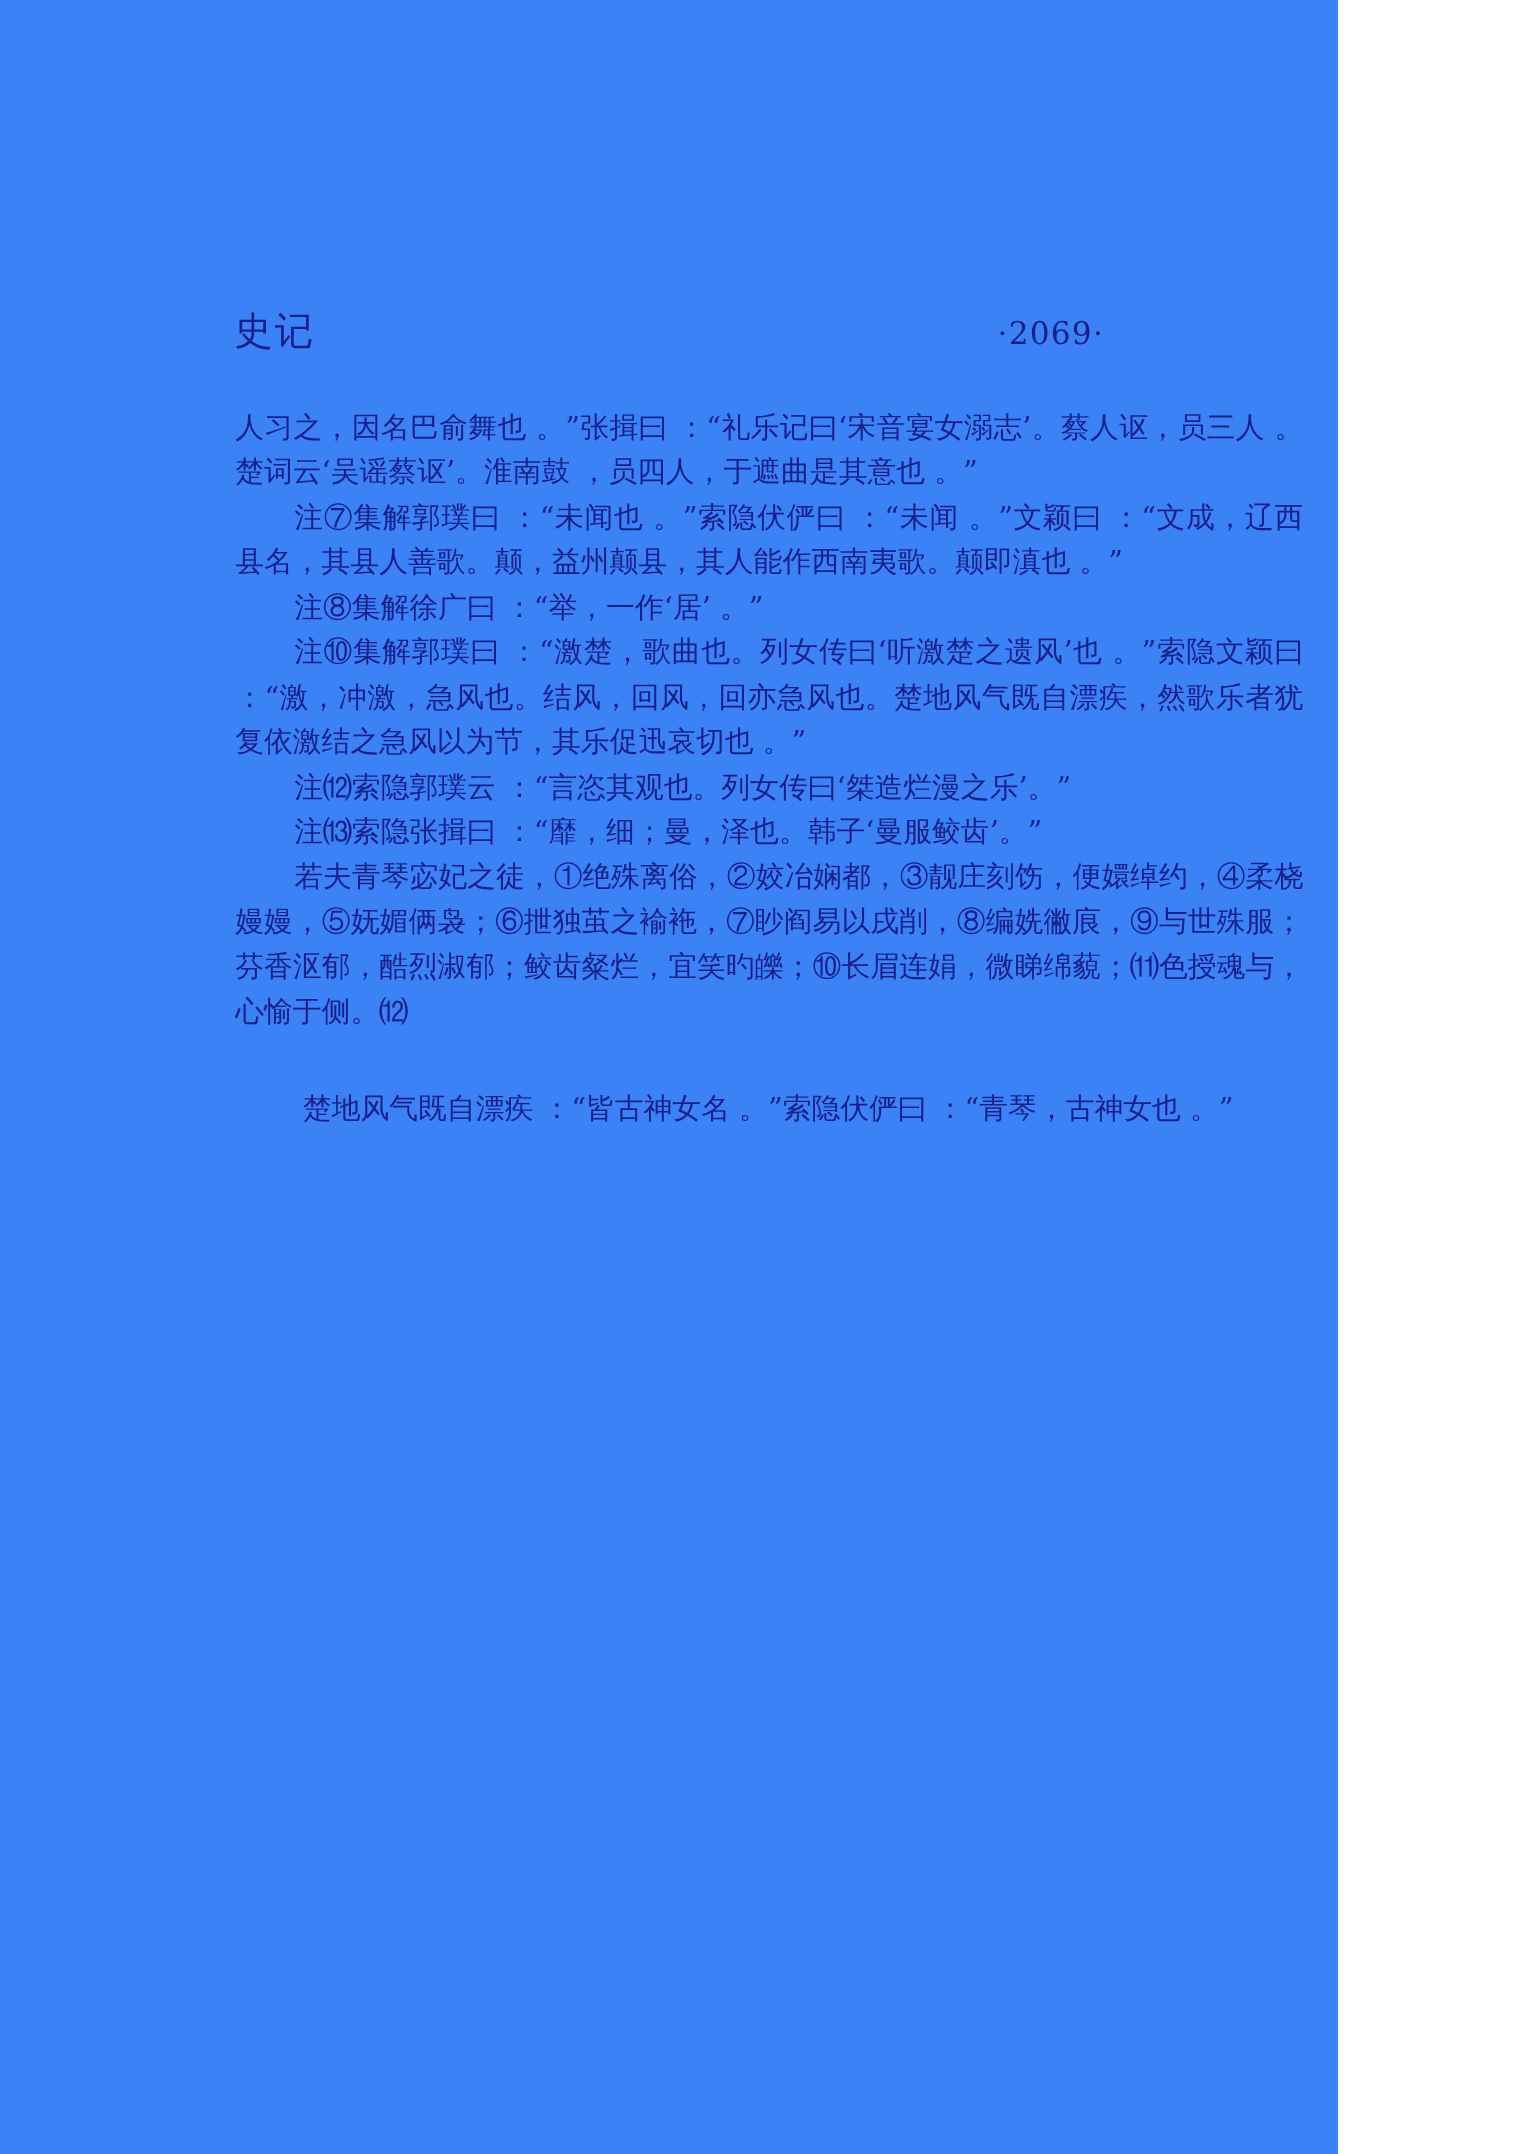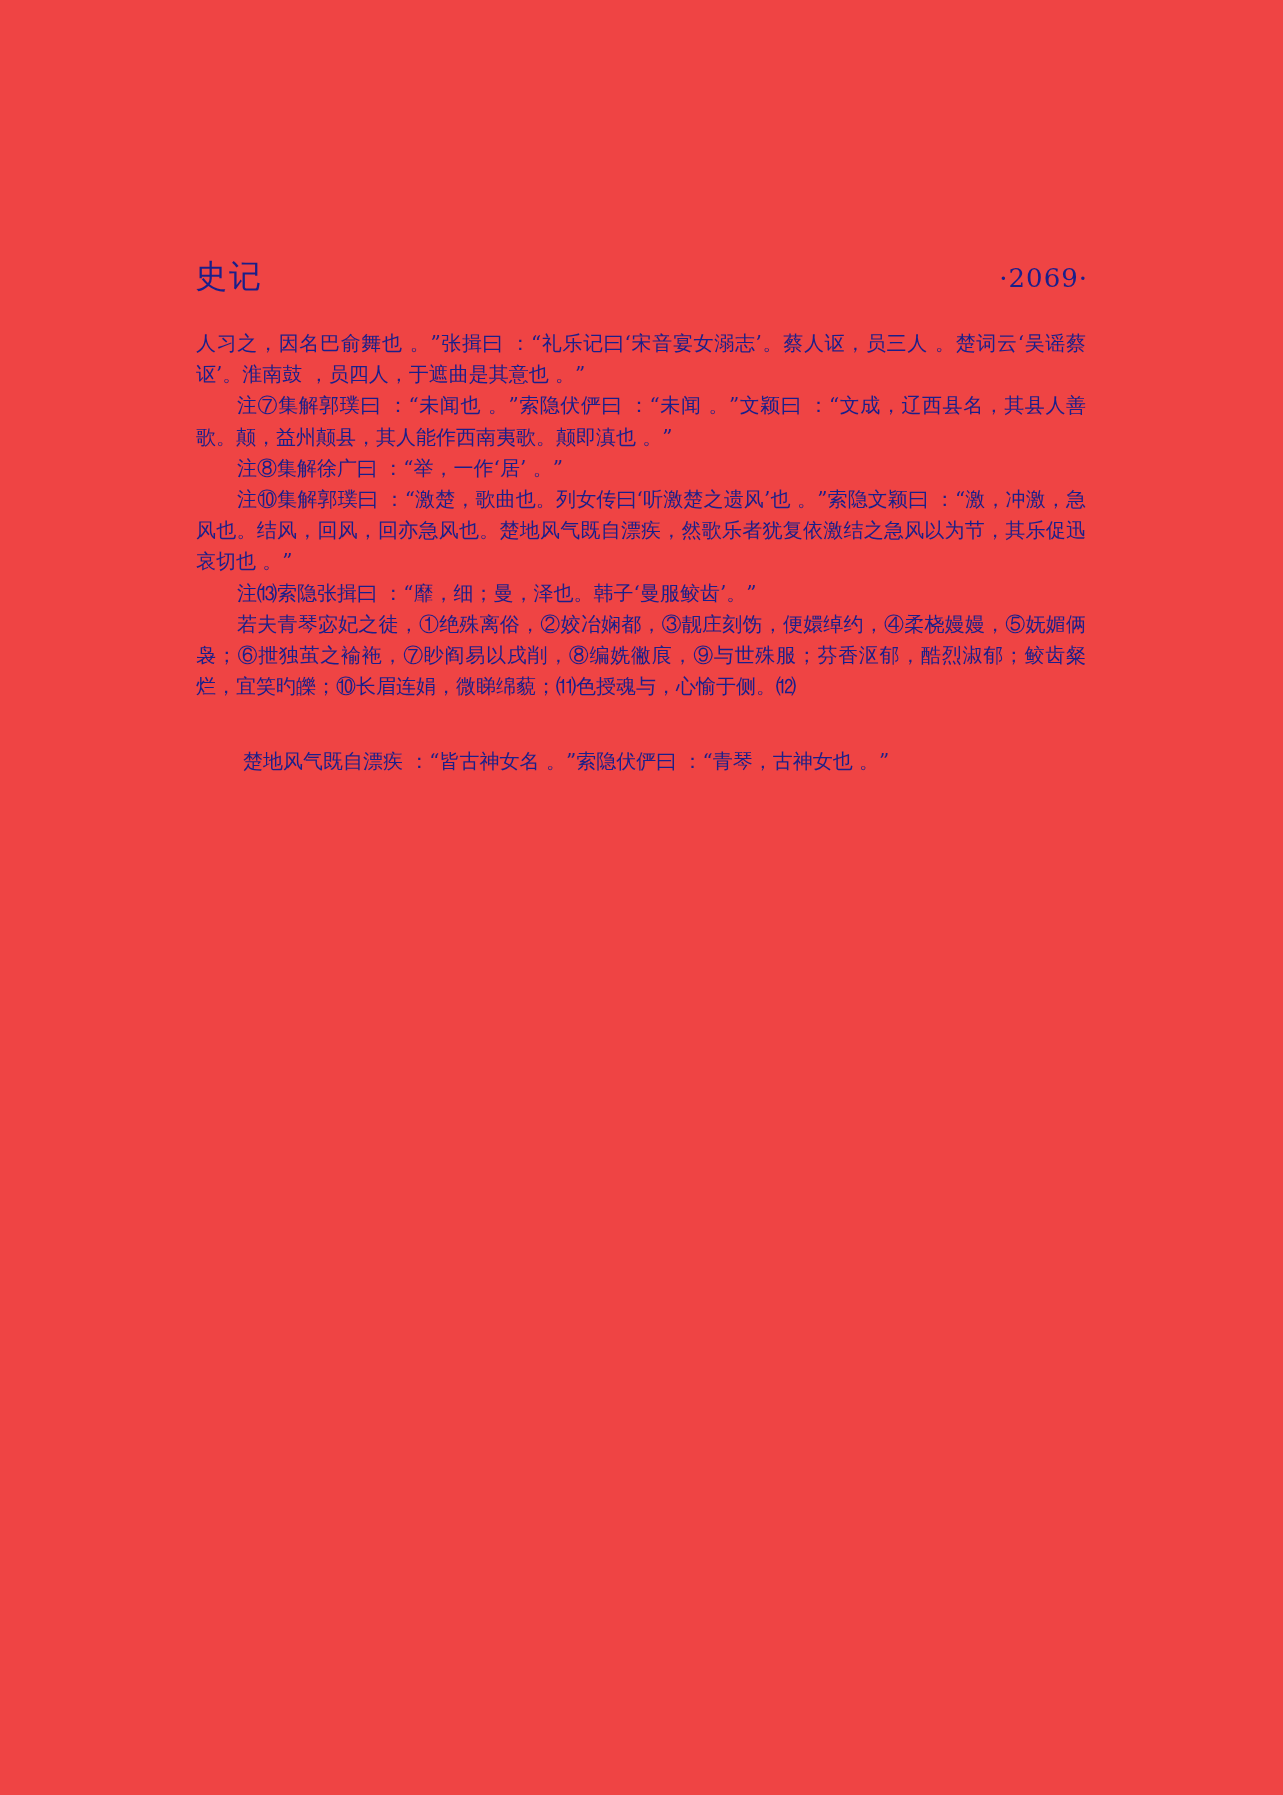--- a/index.html
+++ b/index.html
@@ -2,23 +2,23 @@
 <html><head>
 <meta charset="utf-8">
 <style>
   html, body {
     margin: 0;
     padding: 0;
     background: #ffffff;
   }
   .page {
     position: relative;
-    width: 1283px;
+    width: 1115px;
     height: 1795px;
-    background: #ef4444;
+    background: #3b82f6;
     font-family: "DejaVu Serif", serif;
     color: #1a1f8a;
     box-sizing: border-box;
   }
   .header {
     position: absolute;
     top: 255px;
     left: 195px;
     right: 195px;
     display: flex;
@@ -31,24 +31,24 @@
     color: #1a1f8a;
     font-family: "DejaVu Serif", serif;
   }
   .header .folio {
     font-size: 26px;
     color: #1a1f8a;
     letter-spacing: 1px;
   }
   .body {
     position: absolute;
-    top: 328px;
+    top: 338px;
     left: 196px;
     width: 890px;
-    font-size: 20px;
+    font-size: 24px;
     line-height: 1.56;
     text-align: justify;
     text-justify: inter-character;
     color: #1a1f8a;
   }
   .para {
     margin: 0 0 0 0;
     text-indent: 0;
   }
   .para.indent {
@@ -69,19 +69,20 @@
   <div class="header">
     <div class="title">史记</div>
     <div class="folio">·2069·</div>
   </div>
 
   <div class="body">
     <p class="para">人习之，因名巴俞舞也 。”张揖曰 ：“礼乐记曰‘宋音宴女溺志’。蔡人讴，员三人 。楚词云‘吴谣蔡讴’。淮南鼓 ，员四人，于遮曲是其意也 。”</p>
     <p class="para indent">注⑦集解郭璞曰 ：“未闻也 。”索隐伏俨曰 ：“未闻 。”文颖曰 ：“文成，辽西县名，其县人善歌。颠，益州颠县，其人能作西南夷歌。颠即滇也 。”</p>
     <p class="para indent">注⑧集解徐广曰 ：“举，一作‘居’ 。”</p>
     <p class="para indent">注⑩集解郭璞曰 ：“激楚，歌曲也。列女传曰‘听激楚之遗风’也 。”索隐文颖曰 ：“激，冲激，急风也。结风，回风，回亦急风也。楚地风气既自漂疾，然歌乐者犹复依激结之急风以为节，其乐促迅哀切也 。”</p>
+    <p class="para indent">注⑿索隐郭璞云 ：“言恣其观也。列女传曰‘桀造烂漫之乐’。”</p>
     <p class="para indent">注⒀索隐张揖曰 ：“靡，细；曼，泽也。韩子‘曼服鲛齿’。”</p>
     <p class="para indent">若夫青琴宓妃之徒，①绝殊离俗，②姣冶娴都，③靓庄刻饬，便嬛绰约，④柔桡嫚嫚，⑤妩媚俩袅；⑥抴独茧之褕袘，⑦眇阎易以戌削，⑧编姺徶㡾，⑨与世殊服；芬香沤郁，酷烈淑郁；鲛齿粲烂，宜笑旳皪；⑩长眉连娟，微睇绵藐；⑾色授魂与，心愉于侧。⑿</p>
     <div class="spacer"></div>
     <p class="para indent3">楚地风气既自漂疾 ：“皆古神女名 。”索隐伏俨曰 ：“青琴，古神女也 。”</p>
   </div>
 
 </div>
 
 </body></html>

